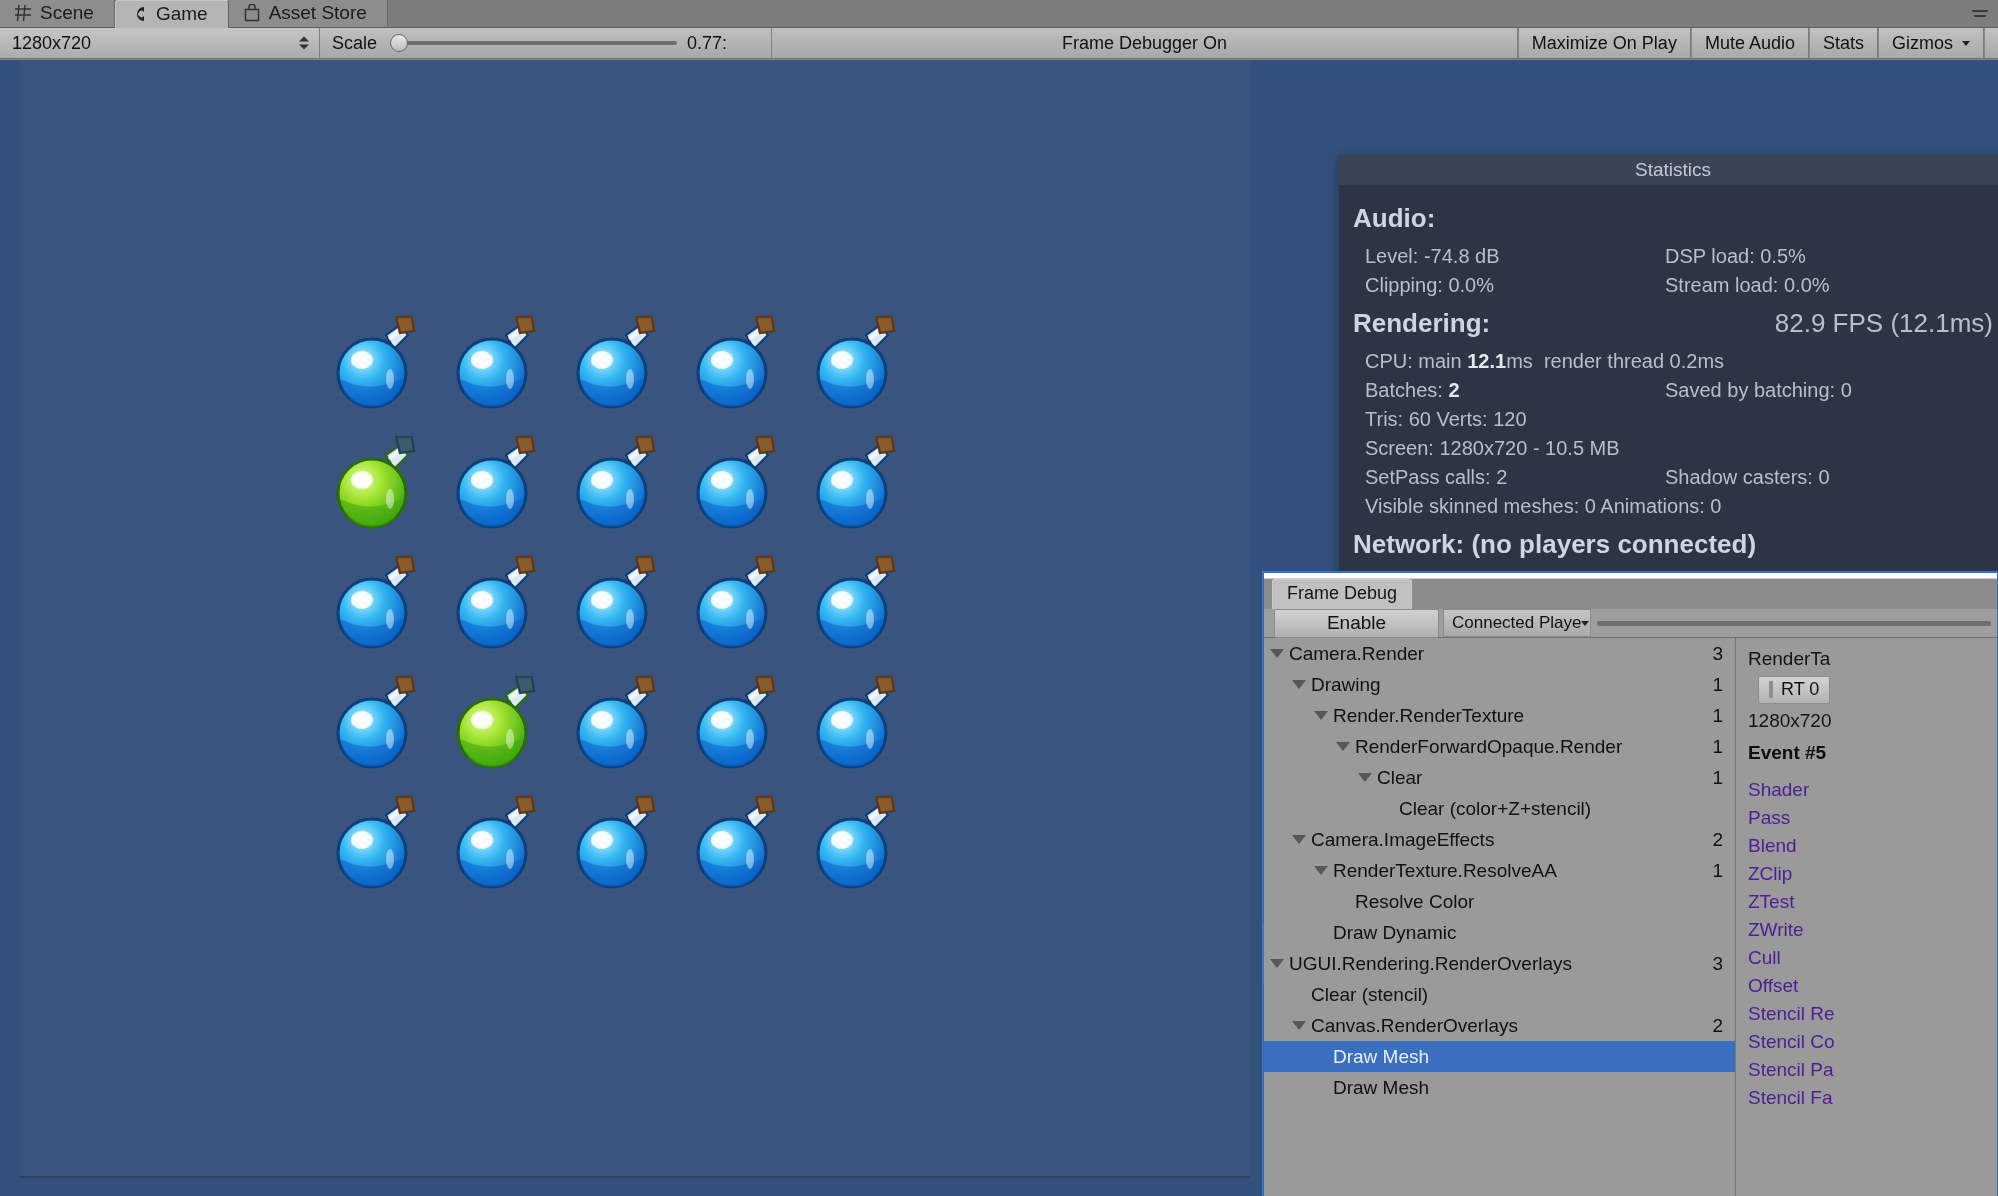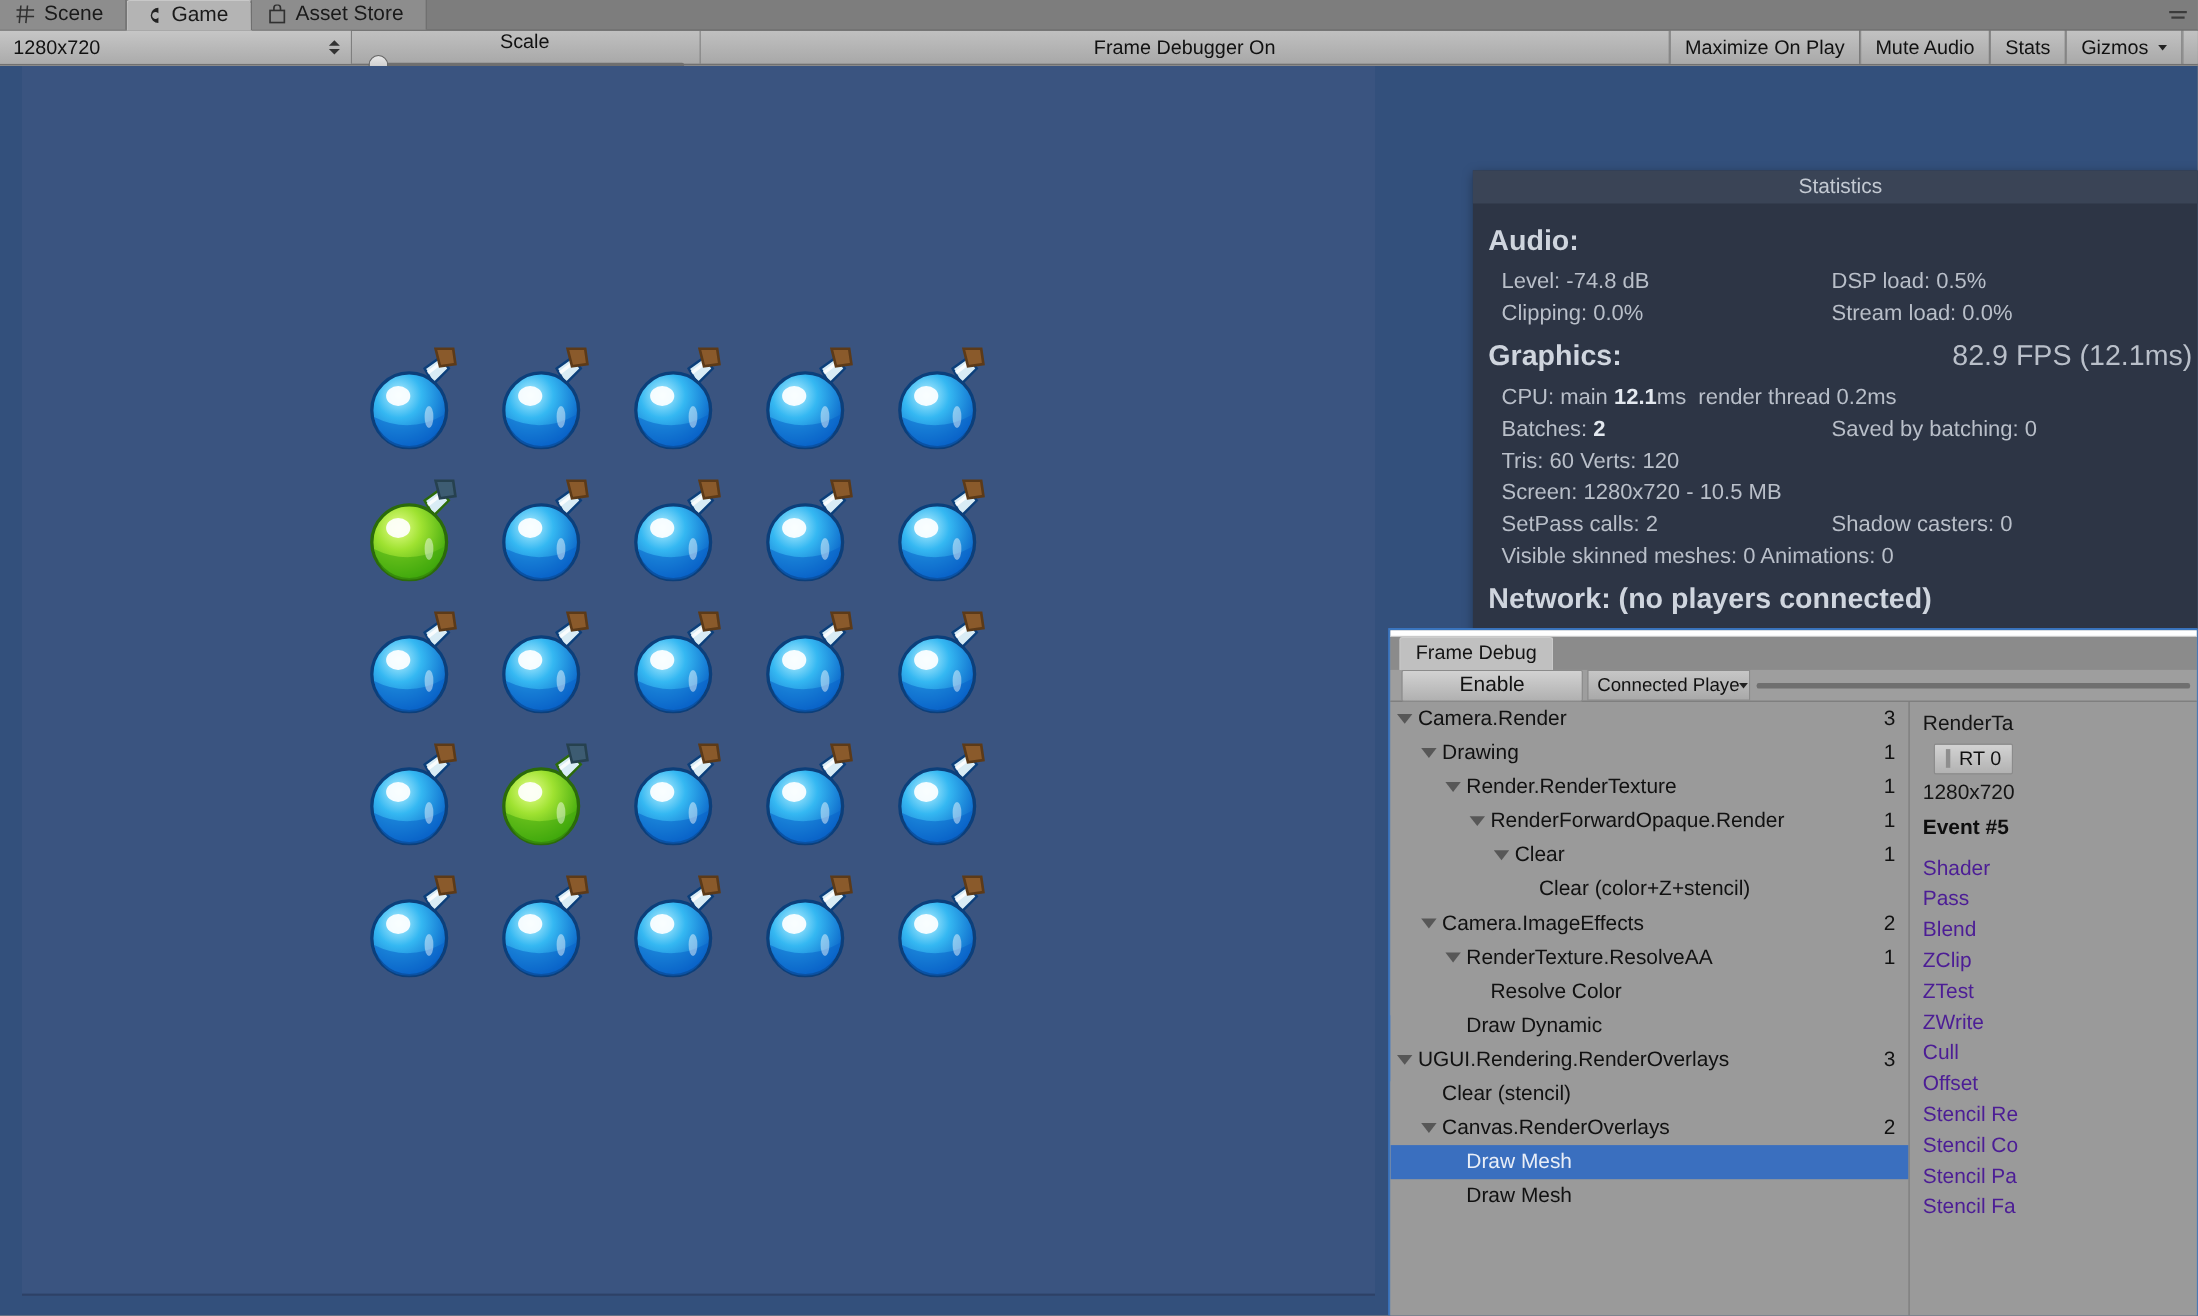--- a/index.html
+++ b/index.html
@@ -59,21 +59,21 @@
   .res-drop .updown{
     position:absolute; right:10px; top:50%; transform:translateY(-50%);
     display:flex; flex-direction:column; gap:3px;
   }
   .res-drop .updown span{
     width:0;height:0;border-left:5px solid transparent;border-right:5px solid transparent;
   }
   .res-drop .updown .u{ border-bottom:5px solid #333; }
   .res-drop .updown .d{ border-top:5px solid #333; }
 
-  .scale-cell{ padding:0 14px 0 12px; gap:10px;flex-direction:column; }
+  .scale-cell{ padding:0 14px 0 12px; gap:10px; }
   .slider{ position:relative; width:290px; height:18px; display:flex; align-items:center; }
   .slider .track{ position:absolute; left:14px; right:0; height:4px; background:#6f6f6f; border-radius:2px; }
   .slider .knob{
     position:absolute; left:3px; width:18px; height:18px; border-radius:50%;
     background:linear-gradient(#e8e8e8,#bdbdbd); border:1px solid #666;
   }
   .scale-val{ min-width:70px; }
 
   .fd-cell{ flex:1; justify-content:center; font-size:18px; }
 
@@ -854,21 +854,21 @@
       <div class="st-row">
         <span class="c1">Level: -74.8 dB</span>
         <span>DSP load: 0.5%</span>
       </div>
       <div class="st-row">
         <span class="c1">Clipping: 0.0%</span>
         <span>Stream load: 0.0%</span>
       </div>
 
       <div class="st-head row">
-        <span>Graphics:</span>
+        <span>Rendering:</span>
         <span class="fps">82.9 FPS (12.1ms)</span>
       </div>
 
       <div class="st-row single">
         <span>CPU: main <b>12.1</b>ms&nbsp; render thread 0.2ms</span>
       </div>
       <div class="st-row">
         <span class="c1">Batches: <b>2</b></span>
         <span>Saved by batching: 0</span>
       </div>

